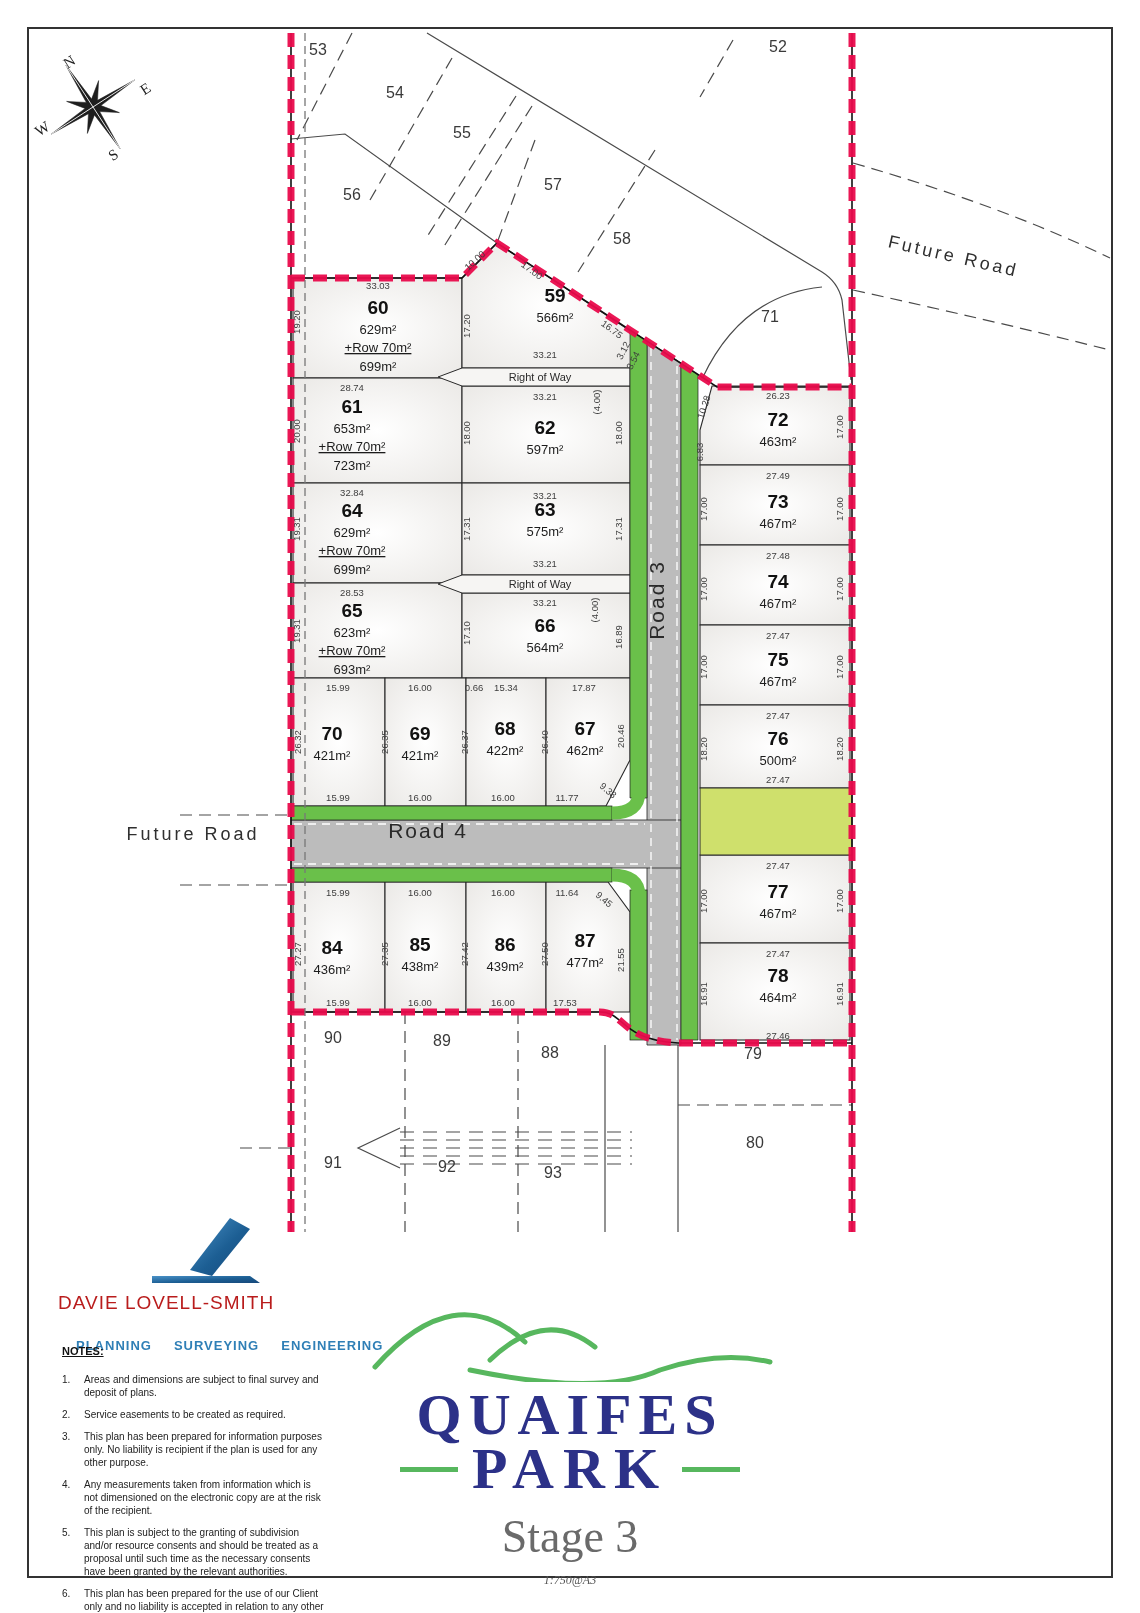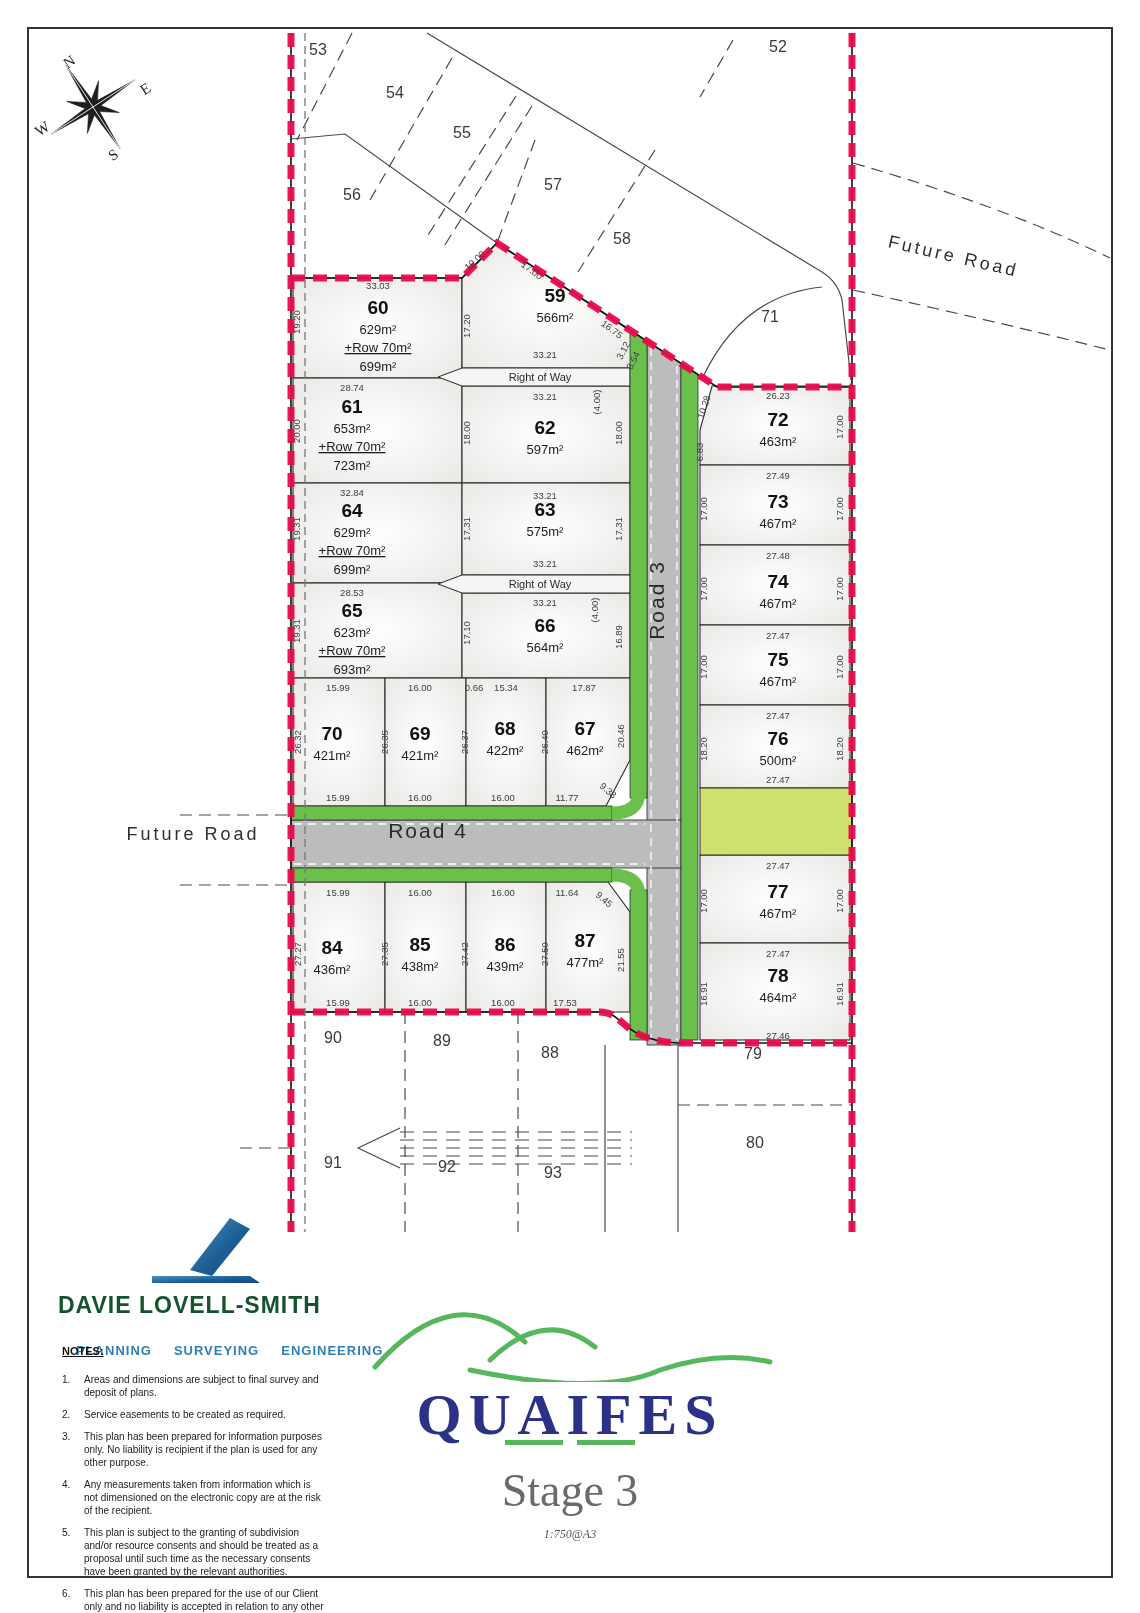--- a/index.html
+++ b/index.html
@@ -11,35 +11,35 @@
   .lotarea{font-size:13px;fill:#1c1c1c;}
   .u{text-decoration:underline;}
   .adjnum{font-size:16px;fill:#3a3a3a;}
   .roadlbl{font-size:21px;fill:#2a2a2a;letter-spacing:2px;}
   .rowlbl{font-size:11px;fill:#2a2a2a;}
   .futurelbl{font-size:18px;fill:#2f2f2f;letter-spacing:3px;}
   .compassletter{font-size:15px;fill:#222;font-family:"Liberation Serif",serif;}
   
   .dls{position:absolute;left:58px;top:1208px;width:270px;}
   .dls .logo{margin-left:80px;}
-  .dls .name{color:#14532d;font-size:23px;letter-spacing:1px;font-weight:bold;white-space:nowrap;}
+  .dls .name{color:#b91c1c;font-size:19px;letter-spacing:1px;font-weight:normal;white-space:nowrap;}
   .dls .disc{margin-top:8px;display:flex;gap:22px;justify-content:flex-start;padding-left:18px;}
   .dls .disc span{color:#2f7fb6;font-size:13px;font-weight:bold;letter-spacing:1px;margin-top:16px;}
   .notes{position:absolute;left:62px;top:1345px;width:262px;}
   .notes h4{font-size:11px;color:#111;margin:0 0 16px 0;text-decoration:underline;}
   .notes .item{display:flex;margin-bottom:9px;font-size:10px;color:#222;line-height:1.3;}
   .notes .item .n{width:22px;flex:0 0 22px;}
   .qp{position:absolute;left:340px;top:1262px;width:460px;text-align:center;}
   .qp .word1{color:#2c3188;font-family:"Liberation Serif",serif;font-weight:bold;
              font-size:58px;letter-spacing:7px;line-height:1;}
   .qp .word2row{display:flex;align-items:center;justify-content:center;gap:14px;margin-top:-4px;}
   .qp .gdash{width:58px;height:5px;background:#57b75e;}
   .qp .word2{color:#2c3188;font-family:"Liberation Serif",serif;font-weight:bold;
              font-size:58px;letter-spacing:9px;line-height:1;}
-  .qp .stage{color:#6a6a6a;font-family:"Liberation Serif",serif;font-size:46px;margin-top:19px;}
+  .qp .stage{color:#6a6a6a;font-family:"Liberation Serif",serif;font-size:46px;margin-top:12px;}
   .qp .scale{color:#555;font-family:"Liberation Serif",serif;font-style:italic;font-size:12px;margin-top:10px;}
 </style>
 </head>
 <body>
 
 <div class="sheet">
 
 <svg width="1140" height="1613" viewBox="0 0 1140 1613">
   <defs>
     <radialGradient id="lotg" cx="50%" cy="50%" r="75%">
@@ -399,19 +399,20 @@
   <svg width="420" height="120" viewBox="0 0 420 120">
     <g stroke="#57b75e" stroke-width="5" fill="none" stroke-linecap="round">
       <path d="M15,105 Q95,15 165,80"></path>
       <path d="M130,98 Q185,45 235,85"></path>
       <path d="M110,108 Q240,135 300,108 Q360,88 410,100"></path>
     </g>
   </svg>
   <div class="word1">QUAIFES</div>
   <div class="word2row">
     <span class="gdash"></span>
+    <span class="word2">PARK</span>
     <span class="gdash"></span>
   </div>
   <div class="stage">Stage 3</div>
   <div class="scale">1:750@A3</div>
 </div>
 
 </div>
 
 </body></html>

